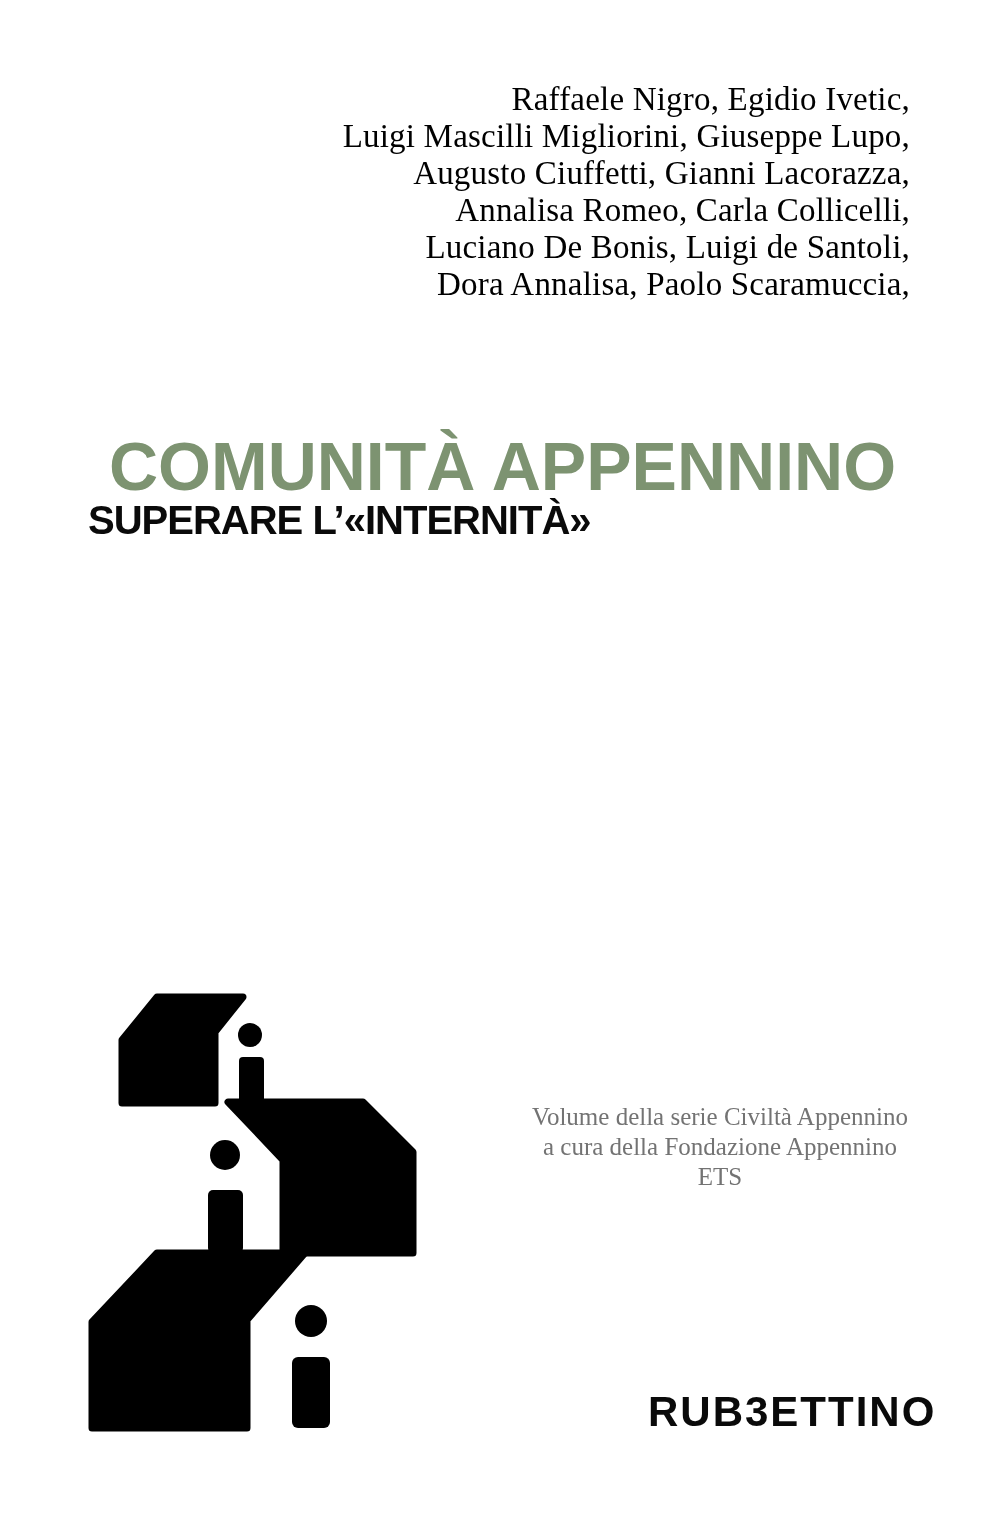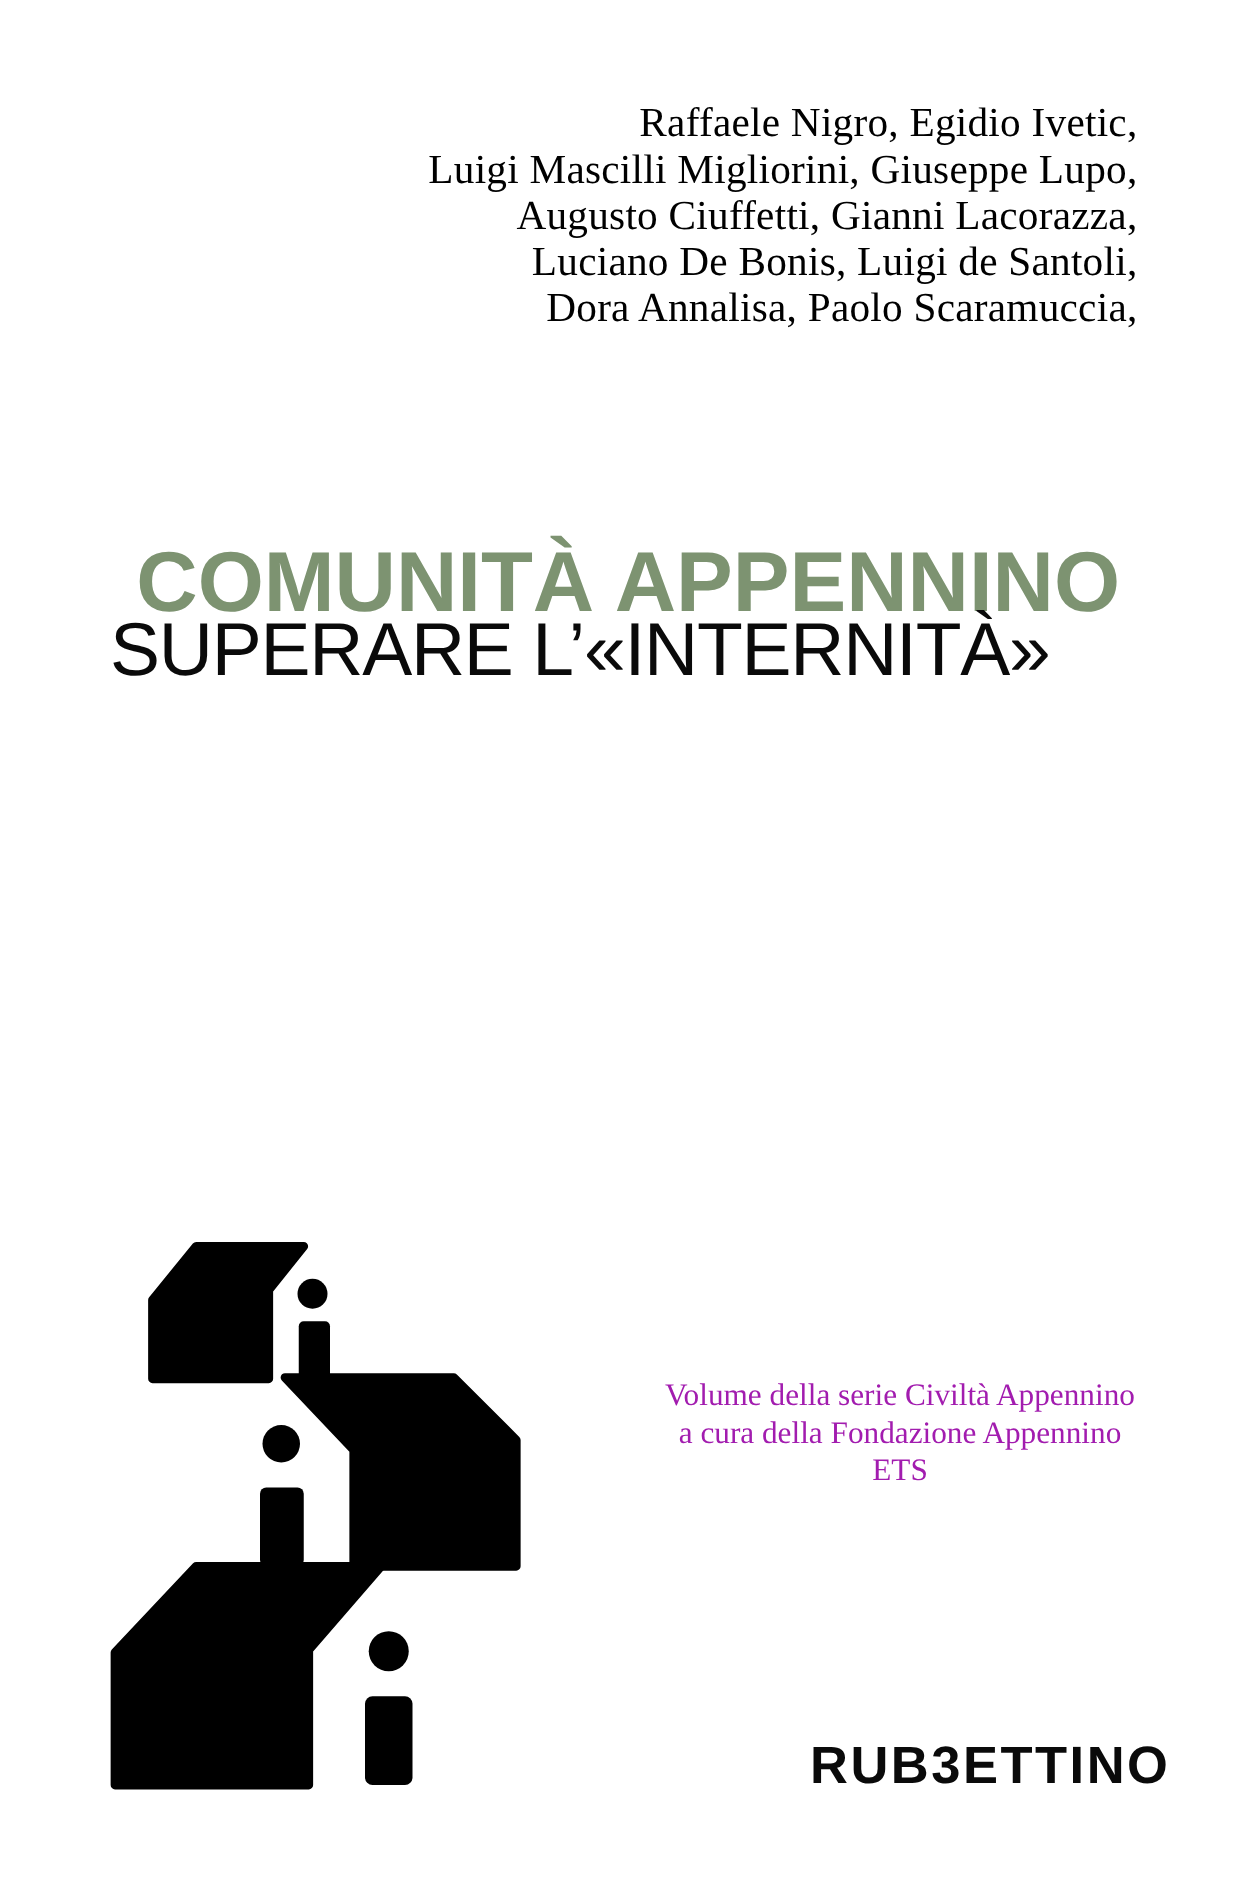--- a/index.html
+++ b/index.html
@@ -27,22 +27,22 @@
     font-weight:700;
     font-size:68px;line-height:68px;
     letter-spacing:0px;
     color:#7D9371;
     white-space:nowrap;
   }
   .subtitle{
     position:absolute;
     left:88px;top:492px;margin:0;
     font-family:"Liberation Sans", sans-serif;
-    font-weight:400;
-    font-size:60px;line-height:56px;
+    font-weight:700;
+    font-size:40px;line-height:56px;
     letter-spacing:-1px;
     color:#0a0a0a;
     white-space:nowrap;
   }
   .editors{
     position:absolute;
     left:166px;top:760px;
     font-size:40px;line-height:42px;
     color:#0d0d0d;
     white-space:nowrap;
@@ -50,21 +50,21 @@
   .logo{
     position:absolute;
     left:85px;top:985px;
     width:340px;height:470px;
   }
   .series-note{
     position:absolute;
     left:520px;top:1102px;width:400px;
     text-align:center;
     font-size:25px;line-height:30px;
-    color:#a21caf;
+    color:#737373;
   }
   .publisher{
     position:absolute;
     left:648px;top:1395px;
     font-family:"Liberation Sans", sans-serif;
     font-weight:700;
     font-size:42px;line-height:34px;
     letter-spacing:2px;
     color:#0a0a0a;
     white-space:nowrap;
@@ -72,20 +72,21 @@
 </style>
 </head>
 <body>
 
 <div id="page">
 
   <div class="authors">
     <div>Raffaele Nigro, Egidio Ivetic,</div>
     <div>Luigi Mascilli Migliorini, Giuseppe Lupo,</div>
     <div>Augusto Ciuffetti, Gianni Lacorazza,</div>
+    <div>Annalisa Romeo, Carla Collicelli,</div>
     <div>Luciano De Bonis, Luigi de Santoli,</div>
     <div>Dora Annalisa, Paolo Scaramuccia,</div>
   </div>
 
   <h1 class="title">COMUNITÀ APPENNINO</h1>
   <h2 class="subtitle">SUPERARE L’«INTERNITÀ»</h2>
 
 
   <svg class="logo" viewBox="0 0 340 470" xmlns="http://www.w3.org/2000/svg" aria-hidden="true">
     <g fill="#000000" stroke="#000000" stroke-width="7" stroke-linejoin="round">

